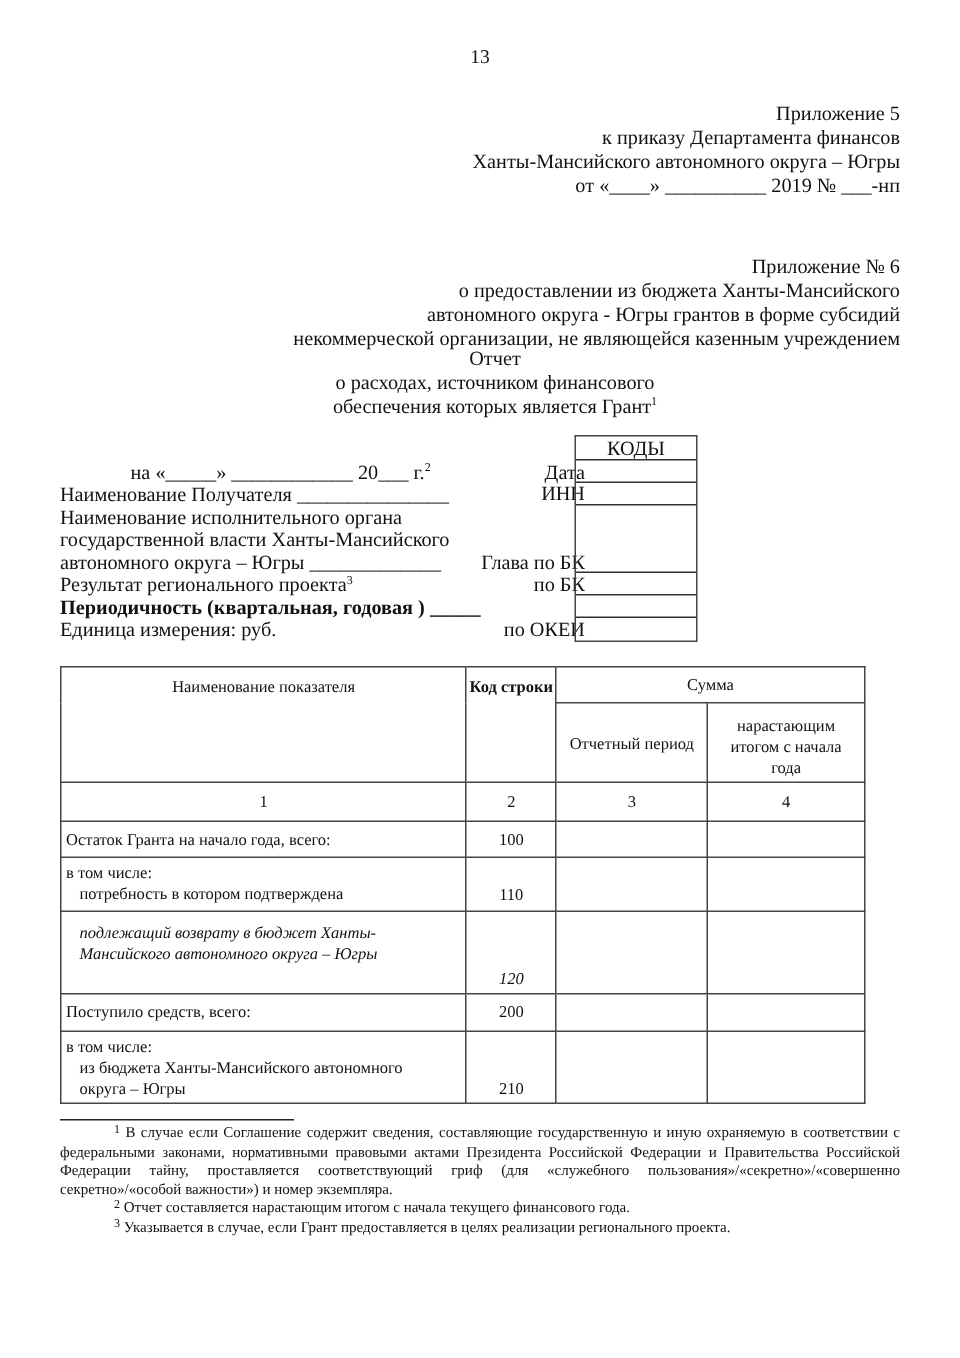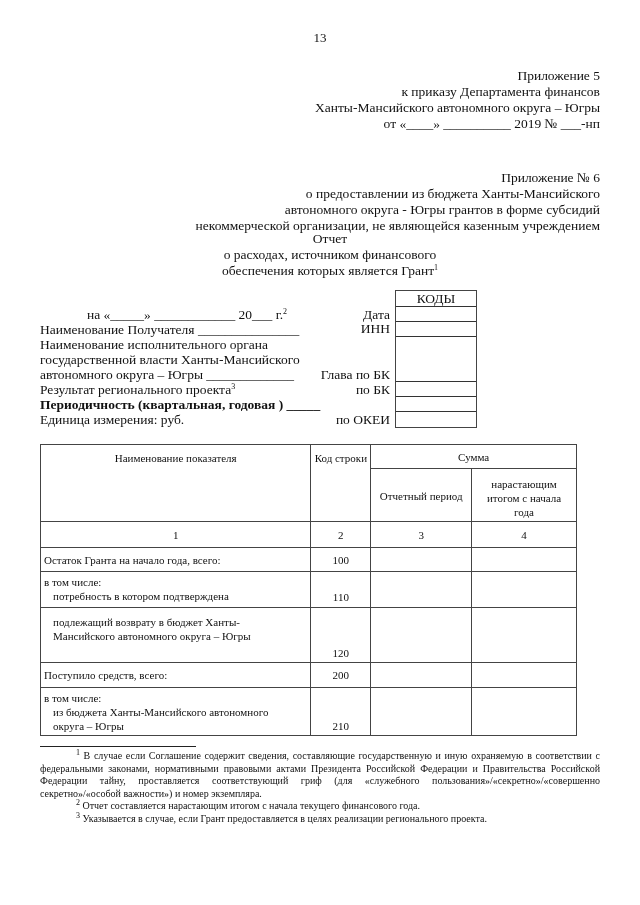--- a/index.html
+++ b/index.html
@@ -5,21 +5,21 @@
   html, body { margin: 0; padding: 0; background: #ffffff; }
   body { width: 640px; height: 905px; position: relative; overflow: hidden;
          font-family: "Liberation Serif", "DejaVu Serif", serif; color: #111; }
   .abs { position: absolute; }
   .page-num { left: 0; width: 640px; top: 30px; text-align: center; font-size: 13px; }
   .rblock { right: 40px; text-align: right; font-size: 13.5px; line-height: 16px; white-space: nowrap; }
   .cblock { left: 160px; width: 340px; text-align: center; font-size: 13.5px; line-height: 16px; }
   sup { font-size: 8px; vertical-align: top; position: relative; top: -3px; }
   .line { font-size: 13.5px; line-height: 15.5px; white-space: nowrap; }
   .right-lbl { font-size: 13.5px; line-height: 15px; text-align: right; width: 90px; white-space: nowrap; }
-  .codes { left: 395px; top: 290px; width: 82px; height: 138px; border: 1px solid #444; box-sizing: border-box; }
+  .codes { left: 383px; top: 290px; width: 82px; height: 138px; border: 1px solid #444; box-sizing: border-box; }
   .codes .cell { position: absolute; left: 0; right: 0; border-top: 1px solid #333; }
   .codes .title { position: absolute; left: 0; right: 0; top: 0; height: 15px; text-align: center; font-size: 13.5px; line-height: 15px; }
   table.main { position: absolute; left: 40px; top: 444px; width: 537px; border-collapse: collapse; font-size: 11px; }
   table.main td { border: 1px solid #444; padding: 0; vertical-align: top; }
   .hdr { text-align: center; line-height: 14px; }
   .num { text-align: center; vertical-align: middle !important; }
   .rowlbl { padding: 4px 4px 0 3px !important; line-height: 14px; }
   .indent { padding-left: 9px; }
   .code { text-align: center; }
   .fn-rule { left: 40px; top: 746px; width: 156px; border-top: 1px solid #222; }
@@ -80,21 +80,21 @@
 <table class="main">
   <colgroup>
     <col style="width:271px">
       <col style="width:60px">
       <col style="width:101px">
       <col style="width:105px">
   </colgroup>
   <tbody>
       <tr style="height:24px;">
     <td rowspan="2" class="hdr" style="padding-top:6px;">Наименование показателя</td>
-    <td rowspan="2" class="hdr" style="padding-top:6px;">Код строки</td>
+    <td rowspan="2" class="hdr" style="padding-top:6px;font-weight:bold;">Код строки</td>
     <td colspan="2" class="hdr" style="padding-top:5px;">Сумма</td>
   </tr>
   <tr style="height:53px;">
     <td class="hdr" style="padding-top:20px;">Отчетный период</td>
     <td class="hdr" style="padding:8px 6px 0 6px;">нарастающим итогом с начала года</td>
   </tr>
   <tr style="height:26px;">
     <td class="num">1</td>
     <td class="num">2</td>
     <td class="num">3</td>
@@ -108,21 +108,21 @@
   </tr>
   <tr style="height:36px;">
     <td class="rowlbl" style="padding-top:3px !important;">
       <div>в том числе:</div>
       <div class="indent">потребность в котором подтверждена</div>
     </td>
     <td class="code" style="vertical-align:bottom;padding-bottom:4px;">110</td>
     <td></td>
     <td></td>
   </tr>
-  <tr style="height:55px;">
+  <tr style="height:55px;font-style:italic;">
     <td class="rowlbl" style="padding-top:7px !important;">
       <div class="indent" style="padding-right:50px;">подлежащий возврату в бюджет Ханты-Мансийского автономного округа – Югры</div>
     </td>
     <td class="code" style="vertical-align:bottom;padding-bottom:3px;">120</td>
     <td></td>
     <td></td>
   </tr>
   <tr style="height:25px;">
     <td class="rowlbl" style="vertical-align:middle;padding-top:0 !important;">Поступило средств, всего:</td>
     <td class="code" style="vertical-align:middle;">200</td>

